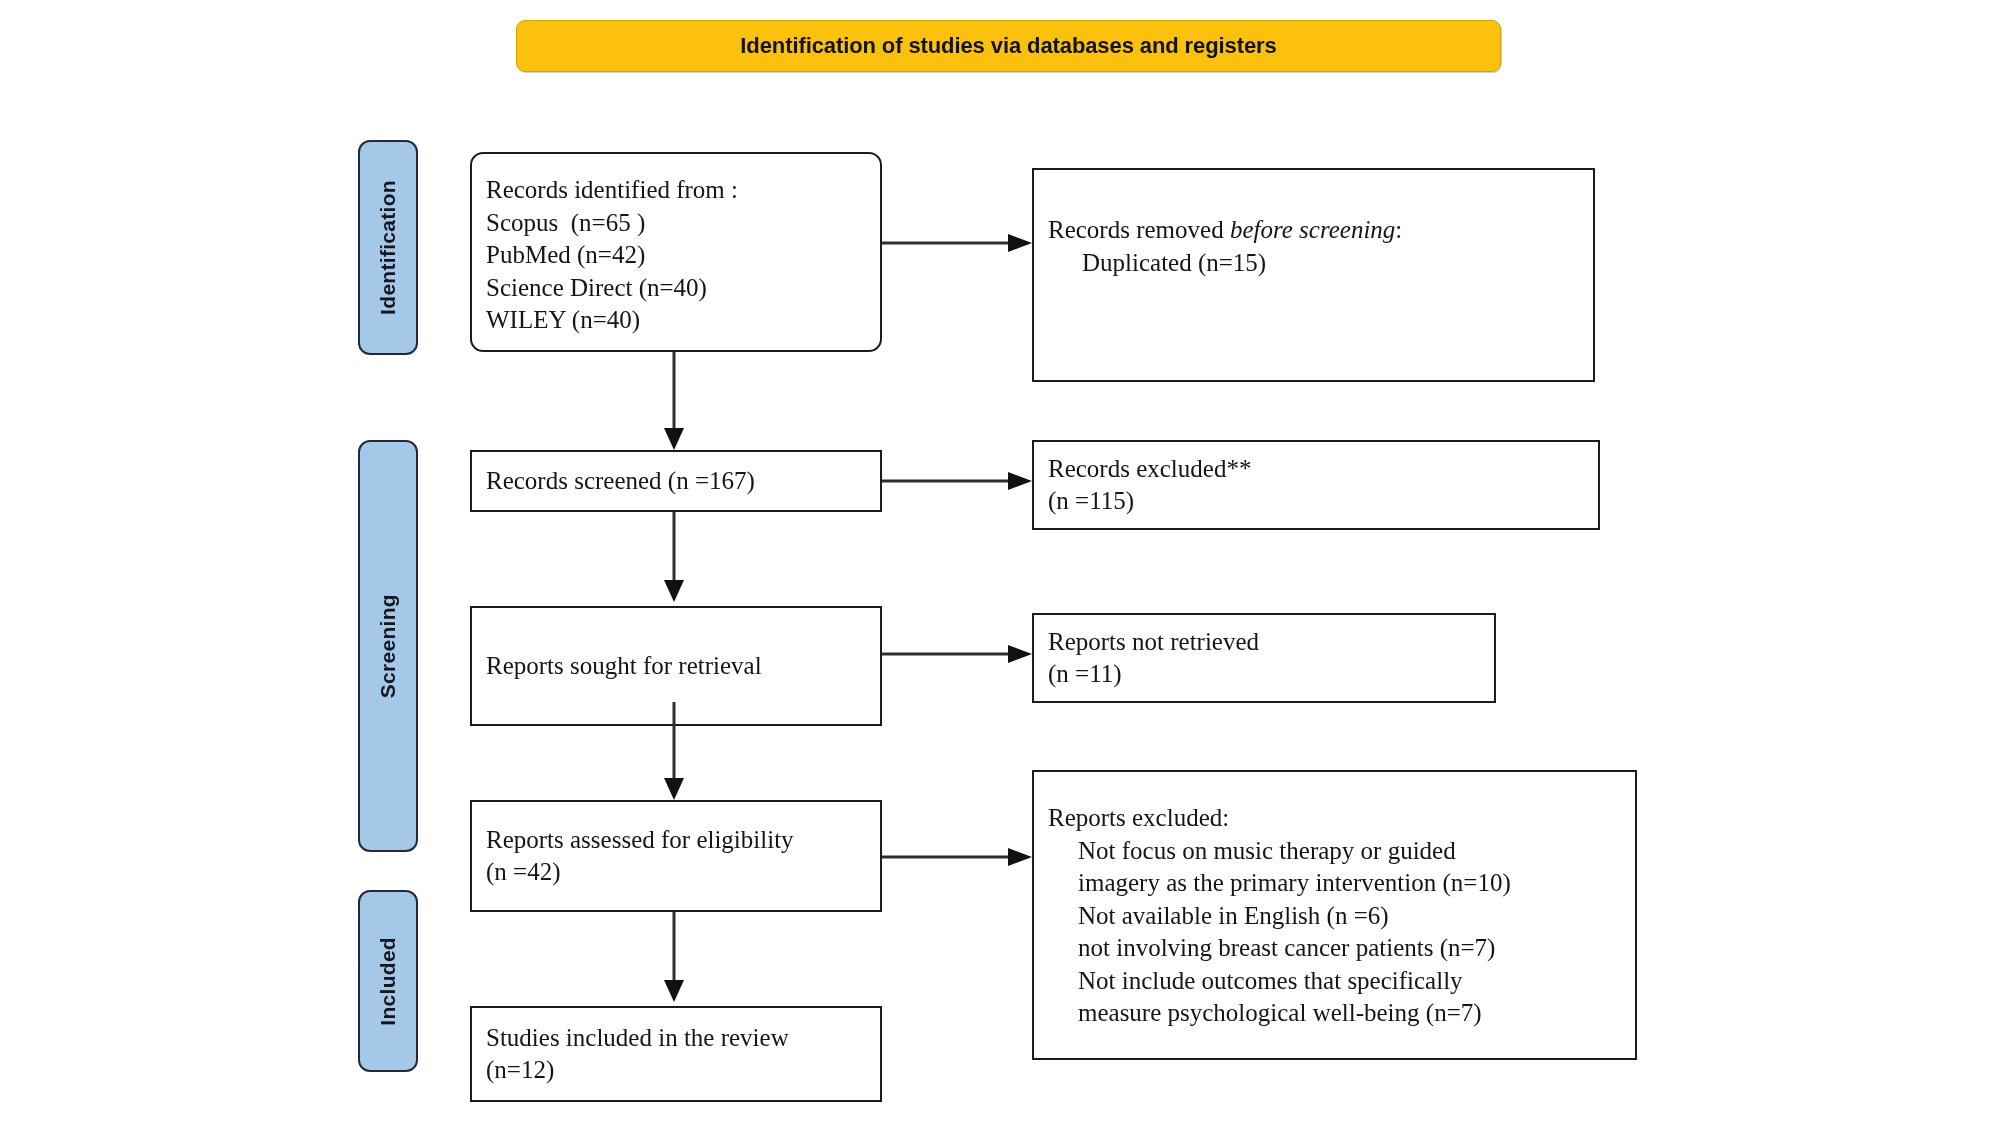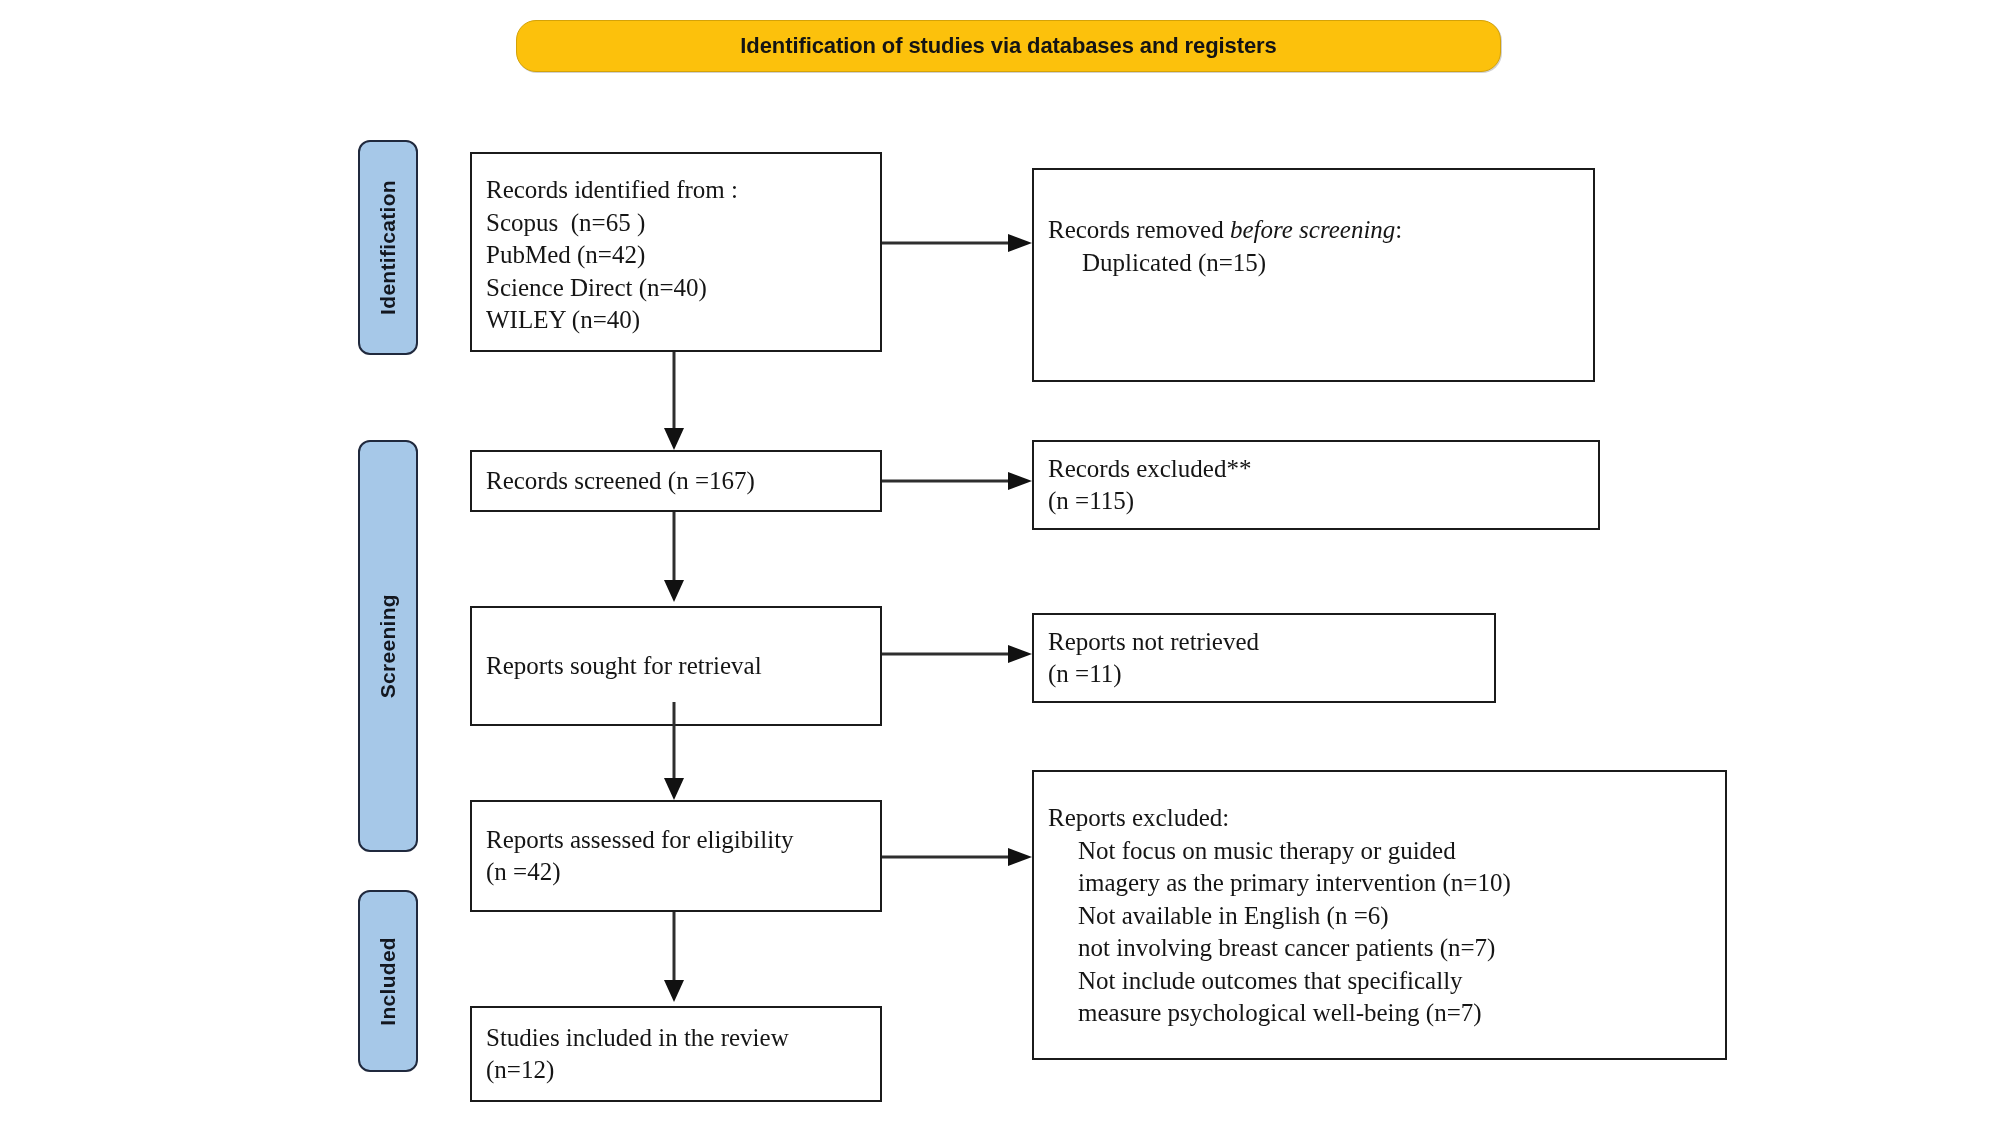--- a/index.html
+++ b/index.html
@@ -22,21 +22,21 @@
 
   
   .header-banner {
     position: absolute;
     left: 516px;
     top: 20px;
     width: 985px;
     height: 52px;
     background: #FCC10C;
     border: 1.5px solid #d4a208;
-    border-radius: 20px;
+    border-radius: 9px;
     display: flex;
     align-items: center;
     justify-content: center;
     box-sizing: border-box;
     box-shadow: 1px 1px 0 rgba(0,0,0,0.18);
   }
   .header-banner .title {
     font-family: "Liberation Sans", "DejaVu Sans", sans-serif;
     font-weight: bold;
     font-size: 22px;
@@ -120,21 +120,21 @@
   </div>
 
   <div class="stage-label" style="left:358px; top:440px; width:60px; height:412px;">
     <span class="vtext">Screening</span>
   </div>
 
   <div class="stage-label" style="left:358px; top:890px; width:60px; height:182px;">
     <span class="vtext">Included</span>
   </div>
 
-  <div class="fbox align-top" style="left:470px; top:152px; width:412px; height:200px; padding-top:20px;">
+  <div class="fbox align-top" style="left:470px; top:152px; width:412px; height:200px; padding-top:20px;border-radius:13px;">
     <div class="line">Records identified from :</div>
     <div class="line">Scopus  (n=65 )</div>
     <div class="line">PubMed (n=42)</div>
     <div class="line">Science Direct (n=40)</div>
     <div class="line">WILEY (n=40)</div>
   </div>
 
   <div class="conn" style="left:882px; top:232px; width:150px; height:22px;">
     <svg width="150" height="22" viewBox="0 0 150 22">
       <line x1="0" y1="11" x2="128" y2="11" stroke="#2e2e2e" stroke-width="3"></line>
@@ -205,21 +205,21 @@
     <div class="line">(n =42)</div>
   </div>
 
   <div class="conn" style="left:882px; top:846px; width:150px; height:22px;">
     <svg width="150" height="22" viewBox="0 0 150 22">
       <line x1="0" y1="11" x2="128" y2="11" stroke="#2e2e2e" stroke-width="3"></line>
       <polygon points="126,2 150,11 126,20" fill="#111111"></polygon>
     </svg>
   </div>
 
-  <div class="fbox align-top" style="left:1032px; top:770px; width:695px; height:290px; padding-top:30px;">
+  <div class="fbox align-top" style="left:1032px; top:770px; width:605px; height:290px; padding-top:30px;">
     <div class="line">Reports excluded:</div>
     <div class="line indent-sm">Not focus on music therapy or guided</div>
     <div class="line indent-sm">imagery as the primary intervention (n=10)</div>
     <div class="line indent-sm">Not available in English (n =6)</div>
     <div class="line indent-sm">not involving breast cancer patients (n=7)</div>
     <div class="line indent-sm">Not include outcomes that specifically</div>
     <div class="line indent-sm">measure psychological well-being (n=7)</div>
   </div>
 
   <div class="conn" style="left:662px; top:912px; width:24px; height:90px;">

